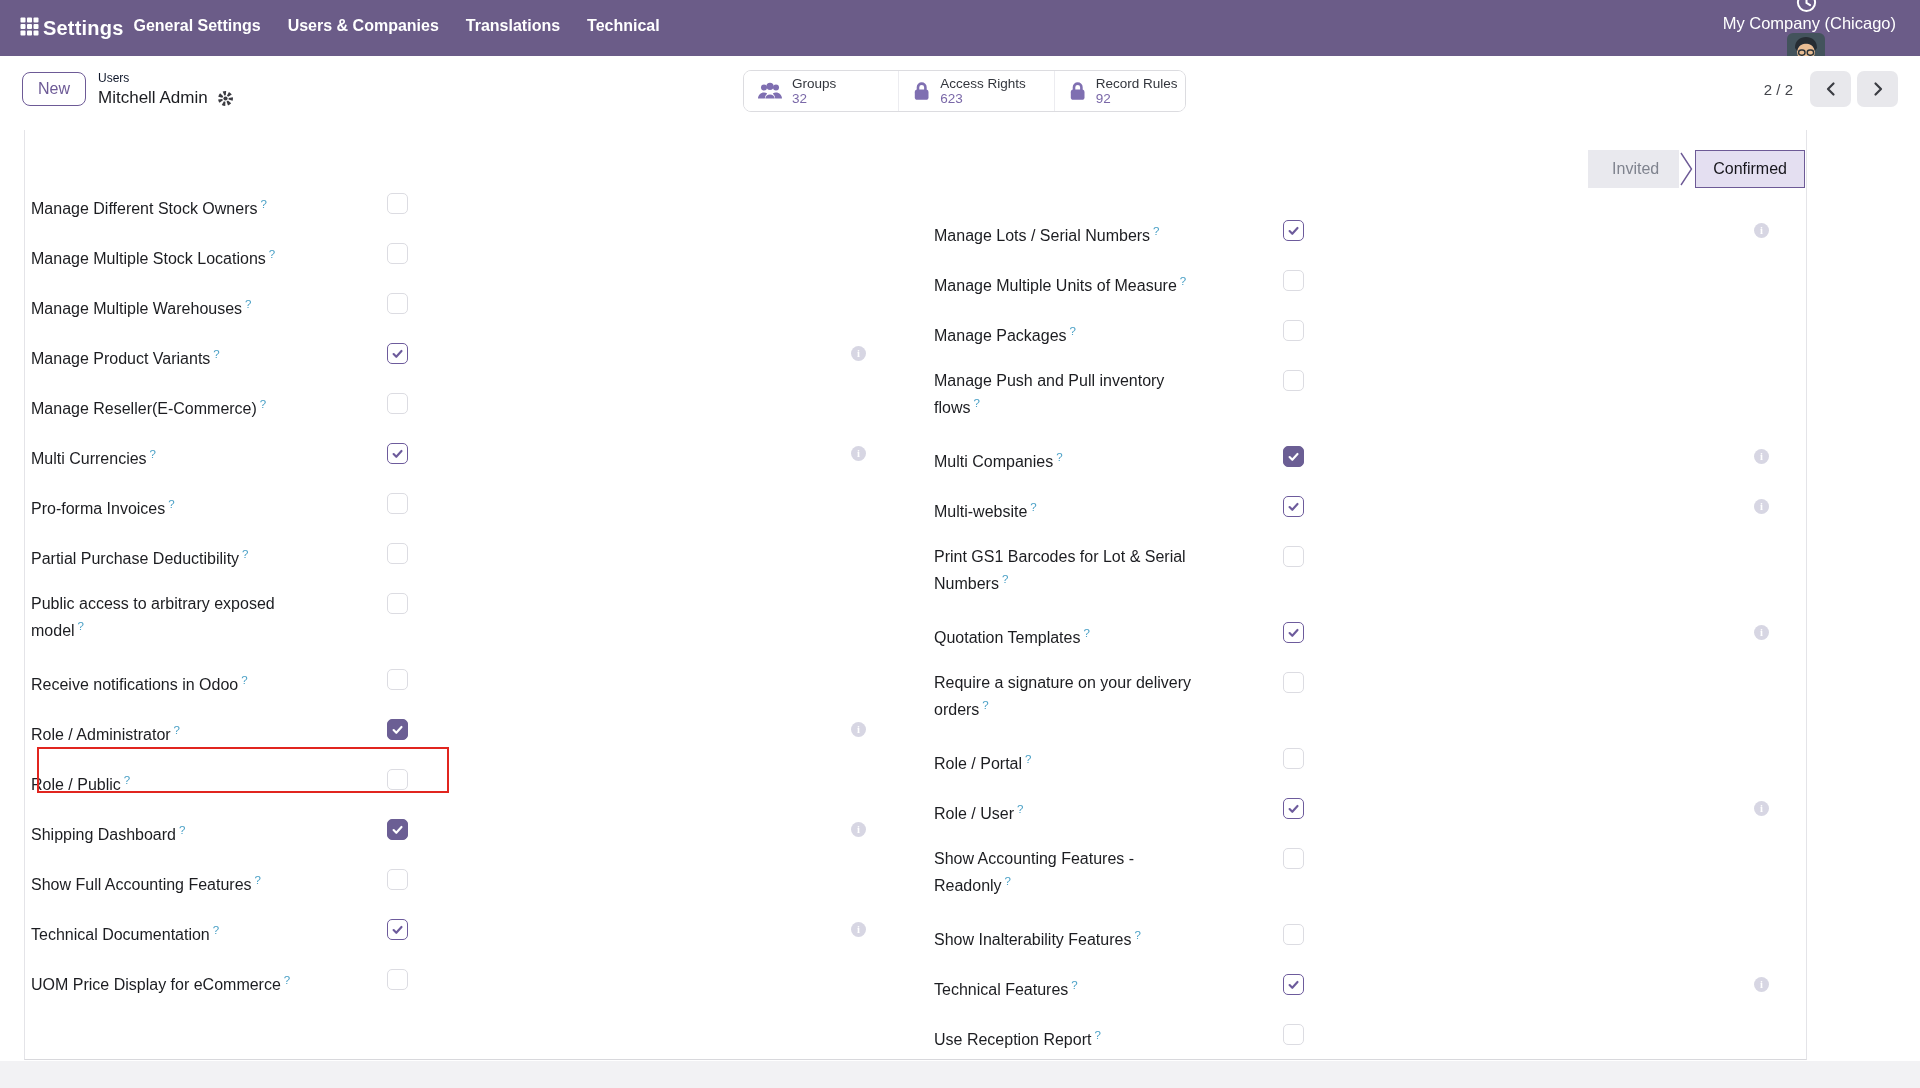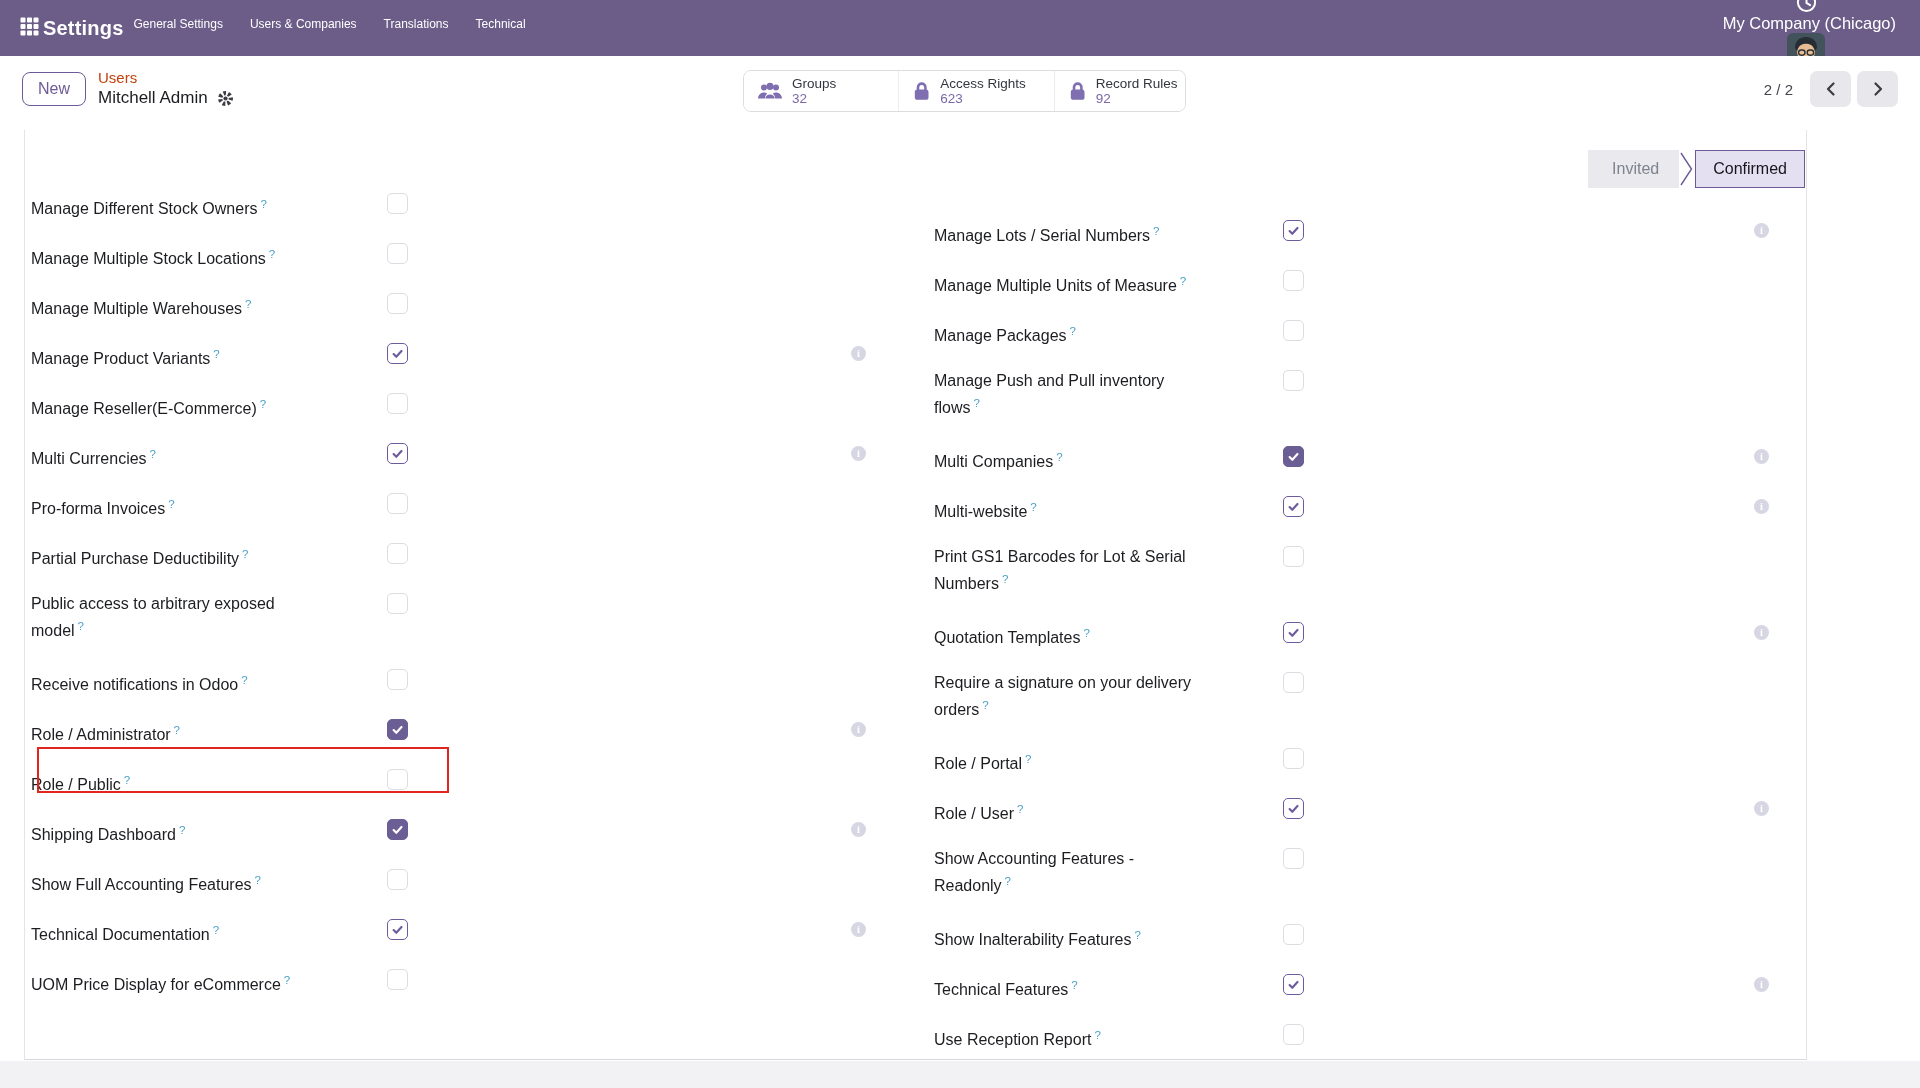--- a/index.html
+++ b/index.html
@@ -6,40 +6,40 @@
   html,body { margin:0; padding:0; }
   body {
     width:1920px; height:1088px; position:relative; overflow:hidden;
     background:#ffffff; font-family:"Liberation Sans", sans-serif; color:#1c1d21;
   }
   
   .navbar{ height:56px; background:#6b5c88; display:flex; align-items:center; padding:0 0 0 20px; color:#fff; }
   .nav-left{ display:flex; align-items:flex-start; gap:10px; }
   .apps-icon{ display:flex; margin-right:-6px; cursor:pointer; }
   .brand{ font-size:20px; font-weight:700; letter-spacing:.2px; cursor:pointer; }
-  .nav-menu{ font-size:12px; cursor:pointer; white-space:nowrap; }
+  .nav-menu{ font-size:16px; cursor:pointer; white-space:nowrap;font-weight:bold; }
   .nav-right{ margin-left:auto; display:flex; align-items:center;flex-direction:column; }
   .icon-btn{ position:relative; margin:0 14px; display:flex; cursor:pointer; }
   .count-badge{ position:absolute; top:-10px; right:-15px; background:#43a85c; color:#fff;
     min-width:21px; height:19px; border-radius:10px; font-size:12px; font-weight:700;
     display:flex; align-items:center; justify-content:center; padding:0 5px; }
   .company{ font-size:16.5px; margin:0 24px 0 30px; cursor:pointer; white-space:nowrap; }
   .avatar-wrap{ position:relative; width:38px; height:38px; flex:0 0 auto; cursor:pointer; }
   .presence-dot{ position:absolute; right:-3px; bottom:-3px; width:13px; height:13px;
     border-radius:50%; background:#3fae54; border:2px solid #6b5c88; }
   .user-block{ margin-left:9px; display:flex; flex-direction:column; align-items:flex-start; }
   .user-name{ font-size:13.5px; line-height:17px; }
   .db-badge{ background:#fcf0bb; color:#141414; font-family:"Liberation Mono", monospace;
     font-size:13.5px; height:21px; display:flex; align-items:center; gap:4px; padding:8px 8px 0 4px; border-radius:2px; }
   
   .control{ height:66px; display:flex; align-items:center; position:relative; padding:0 22px; background:#fff; }
   .btn-new{ border:1px solid #6d5a96; color:#6d5a96; background:#fff; font-size:16px;
     padding:7px 15px; border-radius:8px; font-family:Liberation Sans, sans-serif; cursor:pointer; }
   .bc{ margin-left:12px; display:flex; flex-direction:column; justify-content:center; }
-  .bc-parent{ color:#c2410c; font-size:15px; line-height:18px; cursor:pointer; }
+  .bc-parent{ color:#0f172a; font-size:12px; line-height:18px; cursor:pointer; }
   .bc-current{ color:#1c1d21; font-size:17px; line-height:22px; display:flex; align-items:center; gap:9px; }
   .gear{ display:flex; cursor:pointer; }
   .stats{ position:absolute; left:743px; top:14px; width:443px; height:42px; background:#fff;
     border:1px solid #dcdce0; border-radius:8px; display:flex; overflow:hidden;gap:24px; }
   .stat{ flex:1; display:flex; align-items:center; gap:9px; padding-left:13px; cursor:pointer; border-left:1px solid #ececf0; background:#fff; }
   .stat:first-child{ border-left:none; }
   .stat-txt{ display:flex; flex-direction:column; }
   .stat-label{ font-size:13.5px; color:#33363d; line-height:15px; }
   .stat-value{ font-size:13.5px; color:#7a68a8; line-height:15px; }
   .pager{ margin-left:auto; display:flex; align-items:center; gap:17px; }

